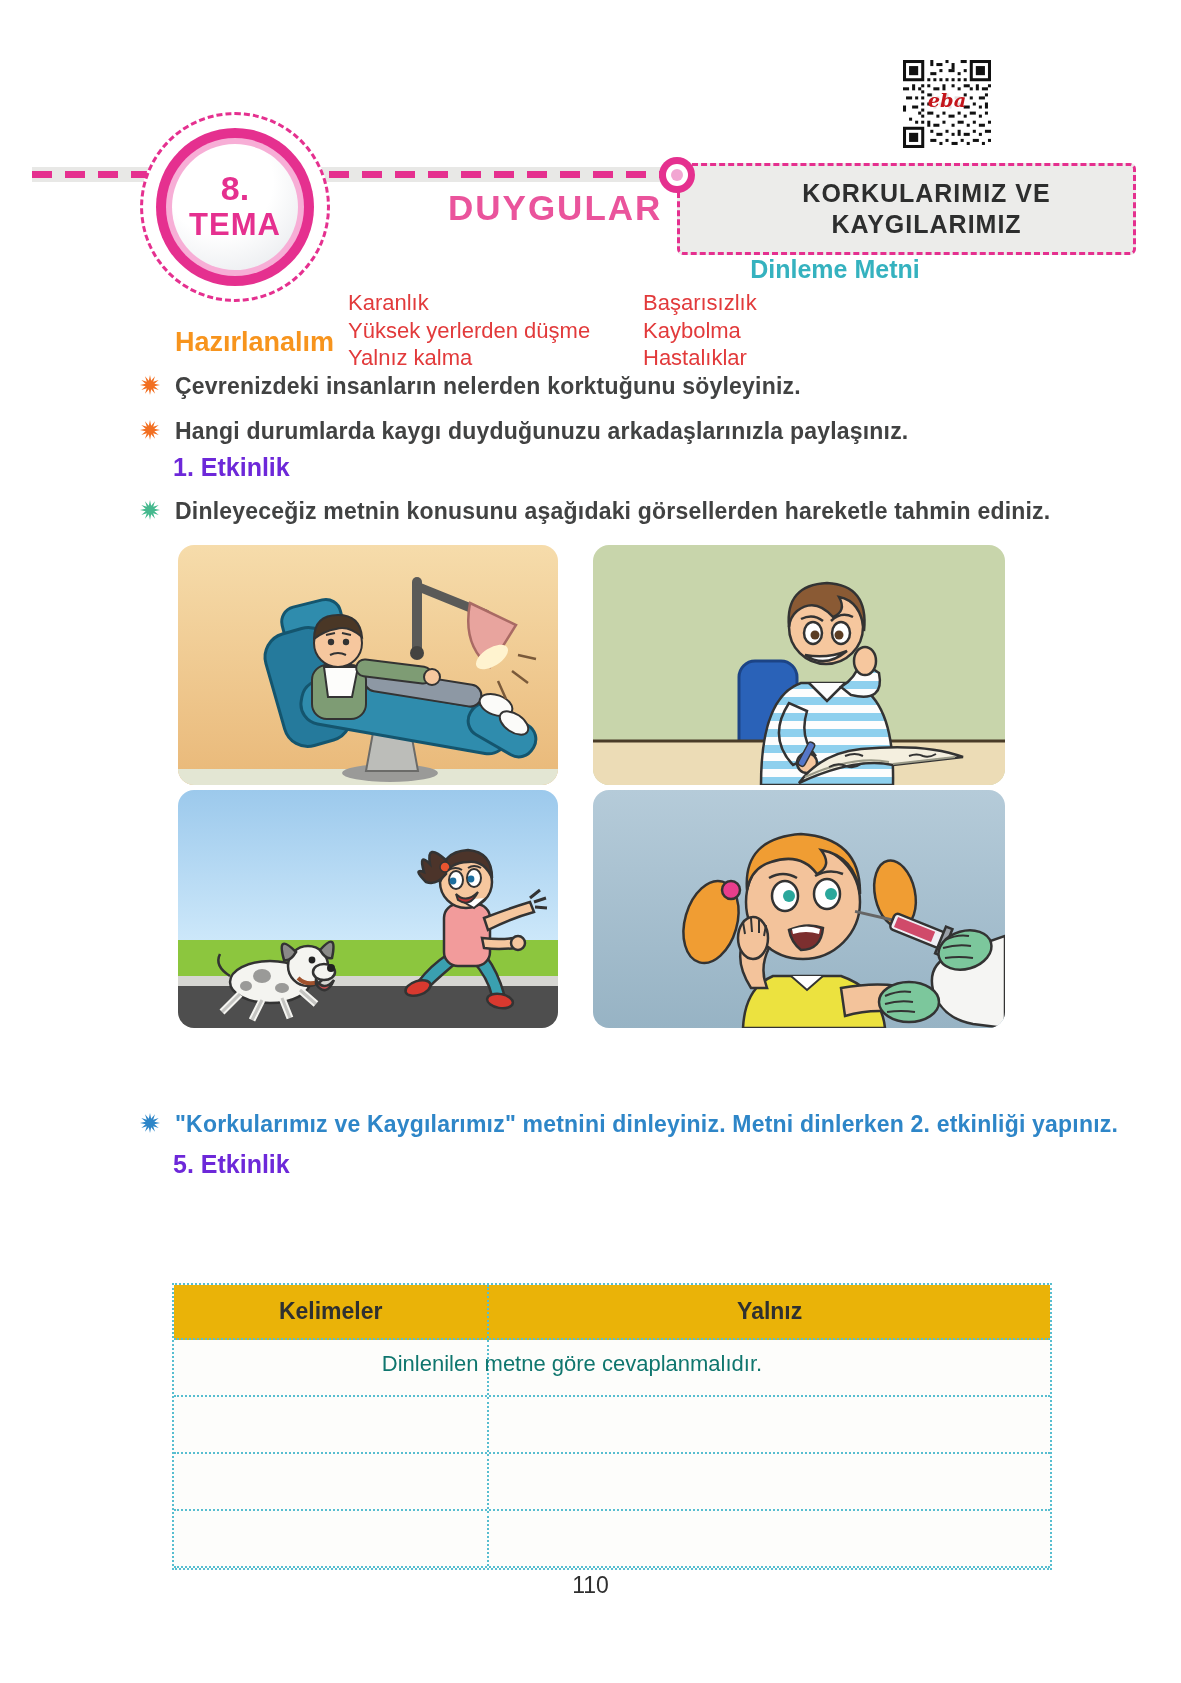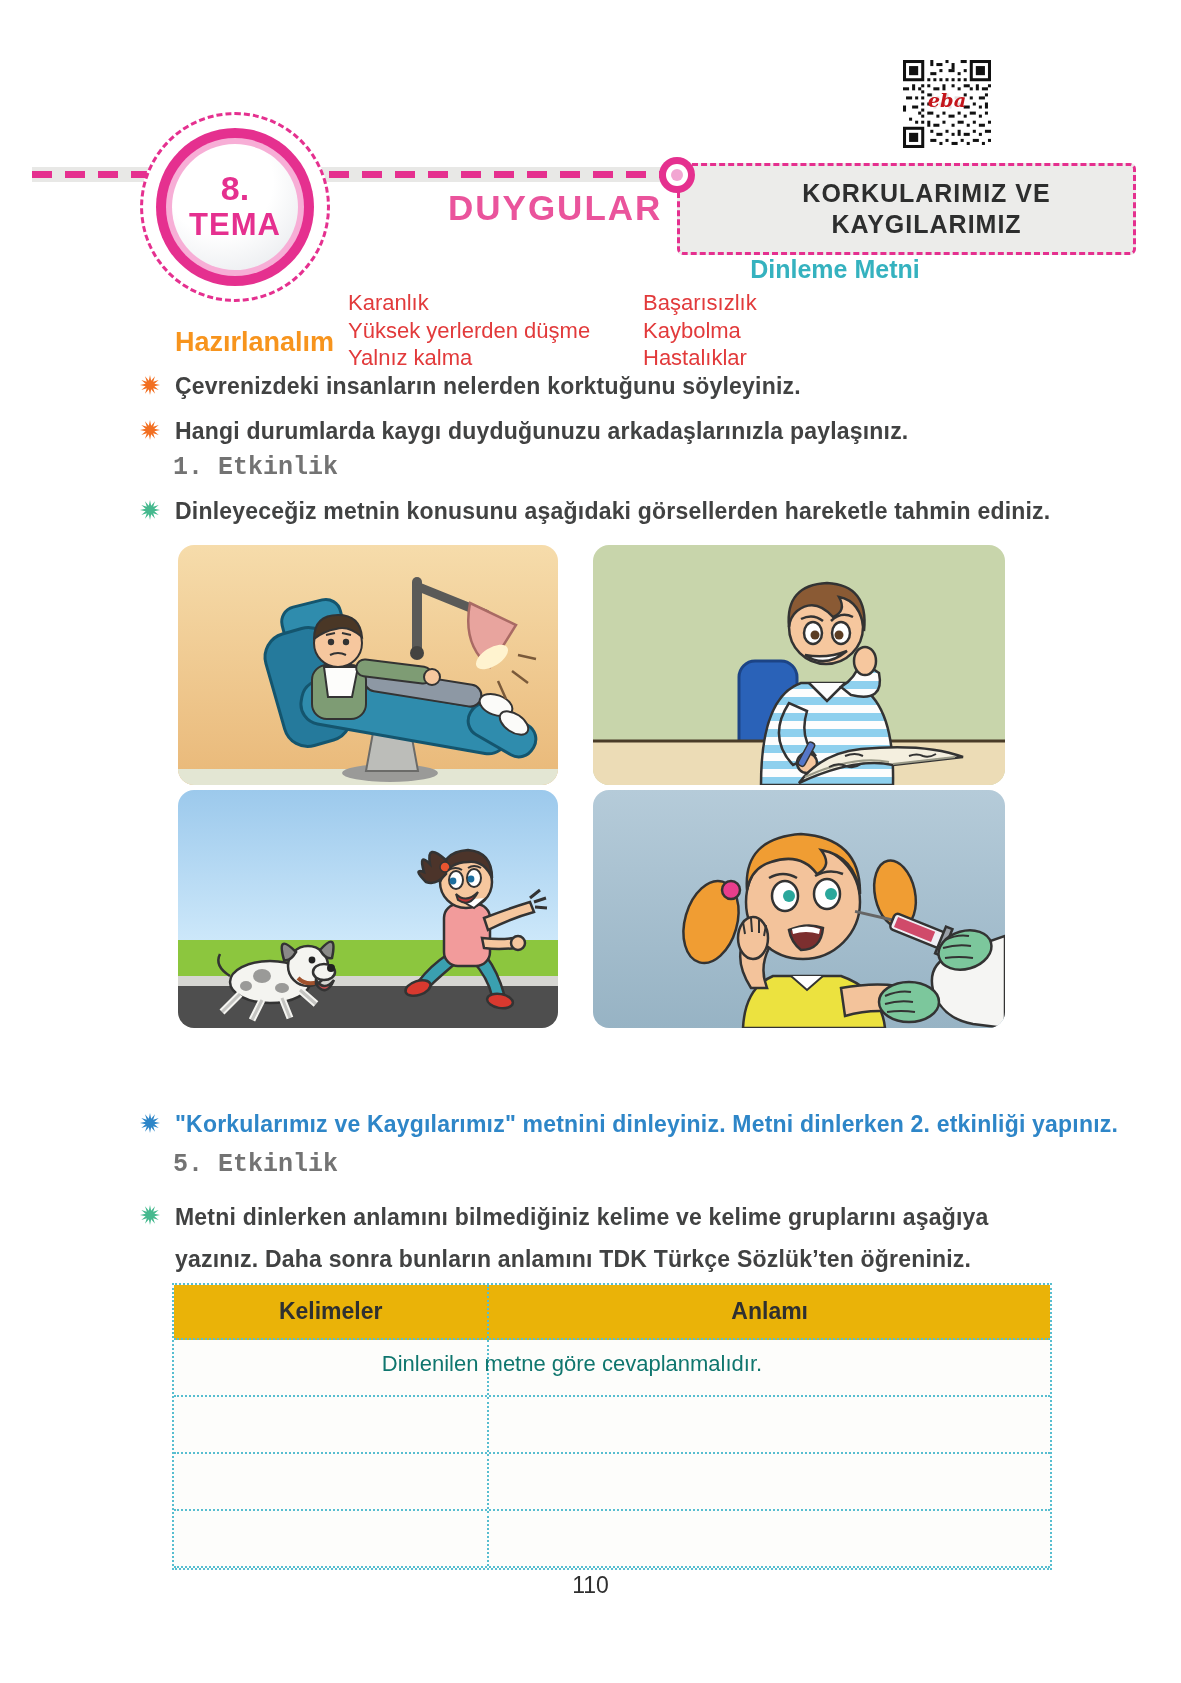--- a/index.html
+++ b/index.html
@@ -36,21 +36,21 @@
   
   .hazir{position:absolute;left:175px;top:327px;font-size:27px;font-weight:bold;color:#f7941d;}
   .fearcol{position:absolute;top:289px;font-size:22px;color:#e23a3b;line-height:27.5px;}
   .fearcol1{left:348px;} .fearcol2{left:643px;}
 
   .bullet-row{position:absolute;left:140px;display:flex;gap:15px;align-items:flex-start;}
   .star{width:20px;height:20px;flex:none;margin-top:3px;fill:currentColor;}
   .star-orange{color:#f26f21;} .star-teal{color:#45b98e;} .star-blue{color:#2e86c8;}
   .b-text{font-size:23px;font-weight:bold;color:#414242;letter-spacing:0.2px;line-height:1.3;}
   .b-text-blue{color:#2e86c8;}
-  .etkinlik{position:absolute;left:173px;font-size:25px;font-weight:bold;color:#737373;font-family:Liberation Mono, monospace;}
+  .etkinlik{position:absolute;left:173px;font-size:25px;font-weight:bold;color:#6d28d9;}
   .twoline{line-height:42px;}
 
   
   .pic{position:absolute;border-radius:16px;overflow:hidden;}
   .pic svg{display:block;width:100%;height:100%;}
 
   
   .wtable{position:absolute;left:172px;top:1283px;width:876px;border:2px dotted #57bed0;background:#fdfdfb;}
   .wt-head{display:grid;grid-template-columns:36% 64%;background:#eab308;border-bottom:2px dotted #57bed0;}
   .wt-head div{padding:13px 0;text-align:center;font-weight:bold;font-size:23px;color:#2f3030;}
@@ -445,34 +445,25 @@
   </div>
 
   <div class="bullet-row" style="top:1110px;">
     <svg class="star star-blue" viewBox="0 0 20 20">
         <use href="#starburst"></use>
       </svg>
     <div class="b-text b-text-blue">"Korkularımız ve Kaygılarımız" metnini dinleyiniz. Metni dinlerken 2. etkinliği yapınız.</div>
   </div>
 
   <div class="etkinlik" style="top:1150px;">5. Etkinlik</div>
-  <div class="bullet-row" style="top:1196px;width:905px;">
-    <svg class="star star-teal" viewBox="0 0 20 20" style="margin-top:9px;">
-        <use href="#starburst"></use>
-      </svg>
-    <div class="b-text twoline">
-      <div>Metni dinlerken anlamını bilmediğiniz kelime ve kelime gruplarını aşağıya</div>
-      <div>yazınız. Daha sonra bunların anlamını TDK Türkçe Sözlük’ten öğreniniz.</div>
-    </div>
-  </div>
 
   <div class="wtable">
     <div class="wt-head">
       <div>Kelimeler</div>
-      <div>Anlamı</div>
+      <div>Yalnız</div>
     </div>
     <div class="wt-row">
       <div></div>
       <div></div>
     </div>
     <div class="wt-row">
       <div></div>
       <div></div>
     </div>
     <div class="wt-row">

